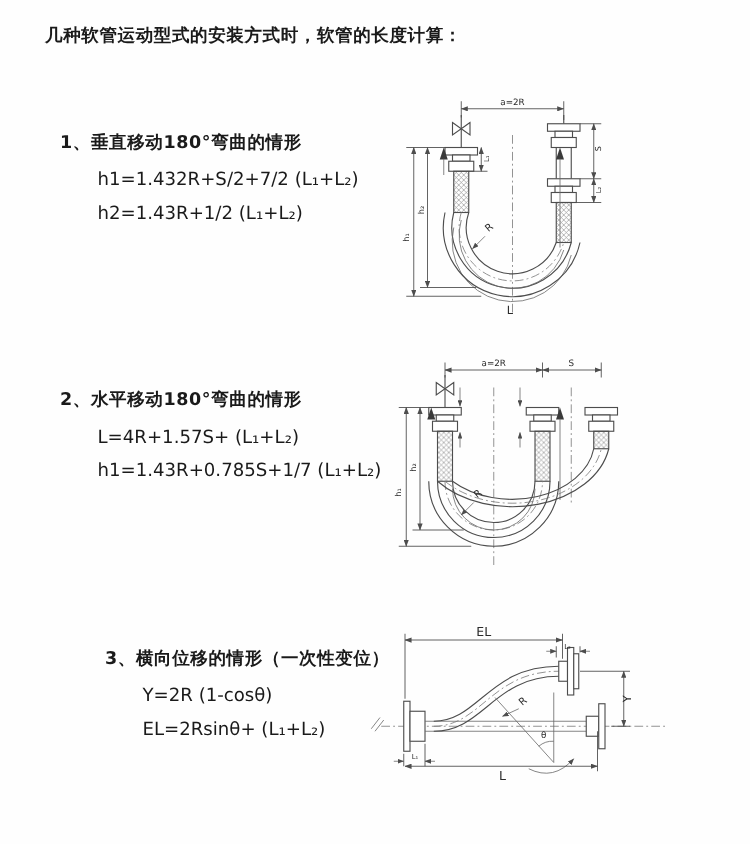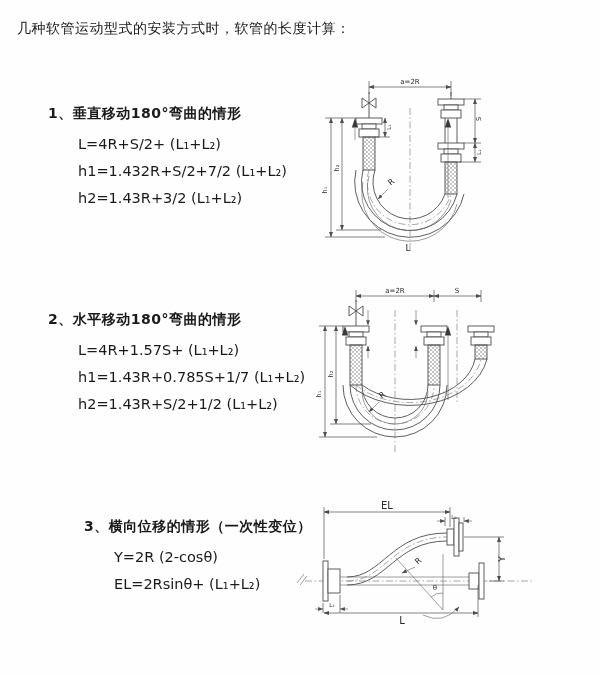--- a/index.html
+++ b/index.html
@@ -1,21 +1,21 @@
 <!DOCTYPE html>
 <html><head>
 <meta charset="utf-8">
 <style>
   html,body{margin:0;padding:0;}
   body{
     width:600px;height:675px;position:relative;background:#fefefe;
     font-family:"DejaVu Sans","Liberation Sans",sans-serif;color:#1a1a1a;
     overflow:hidden;
   }
-  .title{position:absolute;left:17px;top:20px;font-size:14px;font-weight:normal;letter-spacing:.5px;white-space:nowrap;}
+  .title{position:absolute;left:36px;top:20px;font-size:14px;font-weight:bold;letter-spacing:.5px;white-space:nowrap;}
   .sec{position:absolute;left:48px;}
   .sec-heading{font-size:14px;font-weight:bold;letter-spacing:.5px;margin-bottom:8px;white-space:nowrap;}
   .formula{font-size:14.5px;line-height:27px;padding-left:30px;white-space:nowrap;}
   svg.diag{position:absolute;overflow:visible;}
   svg text{font-family:"DejaVu Sans","Liberation Sans",sans-serif;fill:#2a2a2a;}
   .s{fill:none;stroke:#4d4d4d;stroke-width:.9;}
   .st{fill:none;stroke:#6a6a6a;stroke-width:.65;}
   .d{fill:none;stroke:#4d4d4d;stroke-width:.7;}
   .cl{fill:none;stroke:#7a7a7a;stroke-width:.65;stroke-dasharray:7 2.5 1.5 2.5;}
   .r{fill:#ffffff;stroke:#4d4d4d;stroke-width:.9;}
@@ -24,35 +24,33 @@
   .t10{font-size:10px;} .t9{font-size:9px;} .t8{font-size:8px;}
   .t7{font-size:7px;} .t65{font-size:6.5px;} .t55{font-size:5.5px;}
 </style>
 </head>
 <body>
 
 <div class="title">几种软管运动型式的安装方式时，软管的长度计算：</div>
 
 <section class="sec" style="top:105px;">
   <div class="sec-heading">1、垂直移动180°弯曲的情形</div>
-  <div class="formula">L=4R+S/2+ (L₁+L₂)</div>
   <div class="formula">h1=1.432R+S/2+7/2 (L₁+L₂)</div>
-  <div class="formula">h2=1.43R+3/2 (L₁+L₂)</div>
+  <div class="formula">h2=1.43R+1/2 (L₁+L₂)</div>
 </section>
 
 <section class="sec" style="top:311px;">
   <div class="sec-heading">2、水平移动180°弯曲的情形</div>
   <div class="formula">L=4R+1.57S+ (L₁+L₂)</div>
   <div class="formula">h1=1.43R+0.785S+1/7 (L₁+L₂)</div>
-  <div class="formula">h2=1.43R+S/2+1/2 (L₁+L₂)</div>
 </section>
 
 <section class="sec" style="top:518px;margin-left:36px;">
   <div class="sec-heading">3、横向位移的情形（一次性变位）</div>
-  <div class="formula">Y=2R (2-cosθ)</div>
+  <div class="formula">Y=2R (1-cosθ)</div>
   <div class="formula">EL=2Rsinθ+ (L₁+L₂)</div>
 </section>
 
 <svg class="diag" style="left:311px;top:72px;" width="280" height="190" viewBox="0 0 280 190">
   <defs>
     <marker id="a1" viewBox="0 0 8 6" refX="7.5" refY="3" markerWidth="8" markerHeight="6" orient="auto-start-reverse">
       <path d="M0,0 L8,3 L0,6 z" fill="#4d4d4d"></path>
     </marker>
     <pattern id="b1" width="4" height="4" patternUnits="userSpaceOnUse">
       <path d="M0,0 L4,4 M4,0 L0,4" stroke="#8f8f8f" stroke-width="0.5" fill="none"></path>

